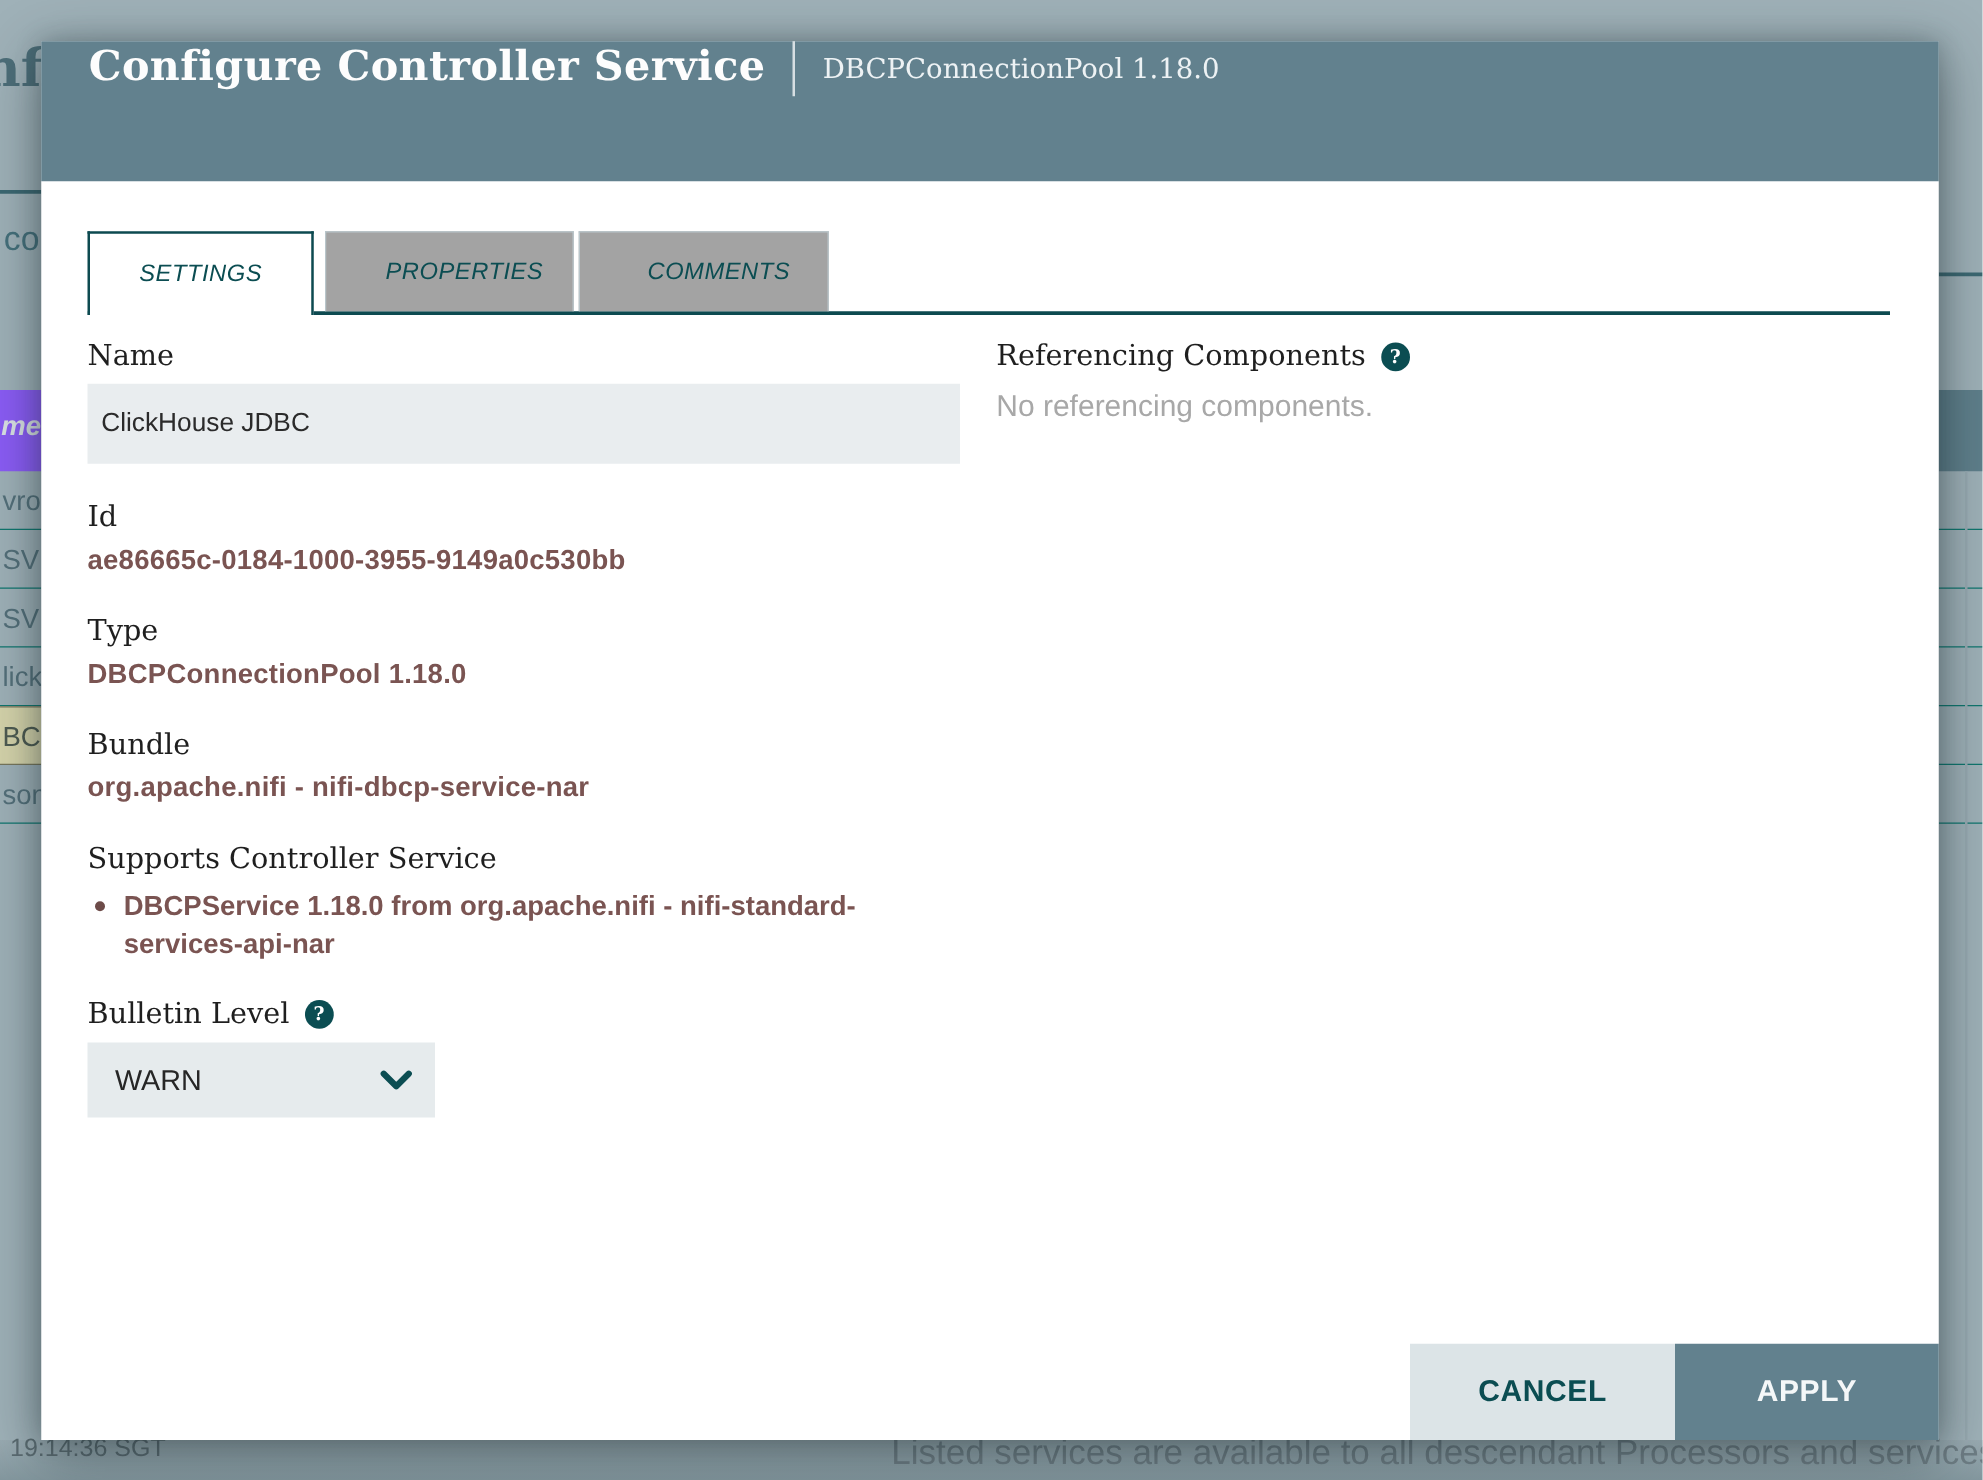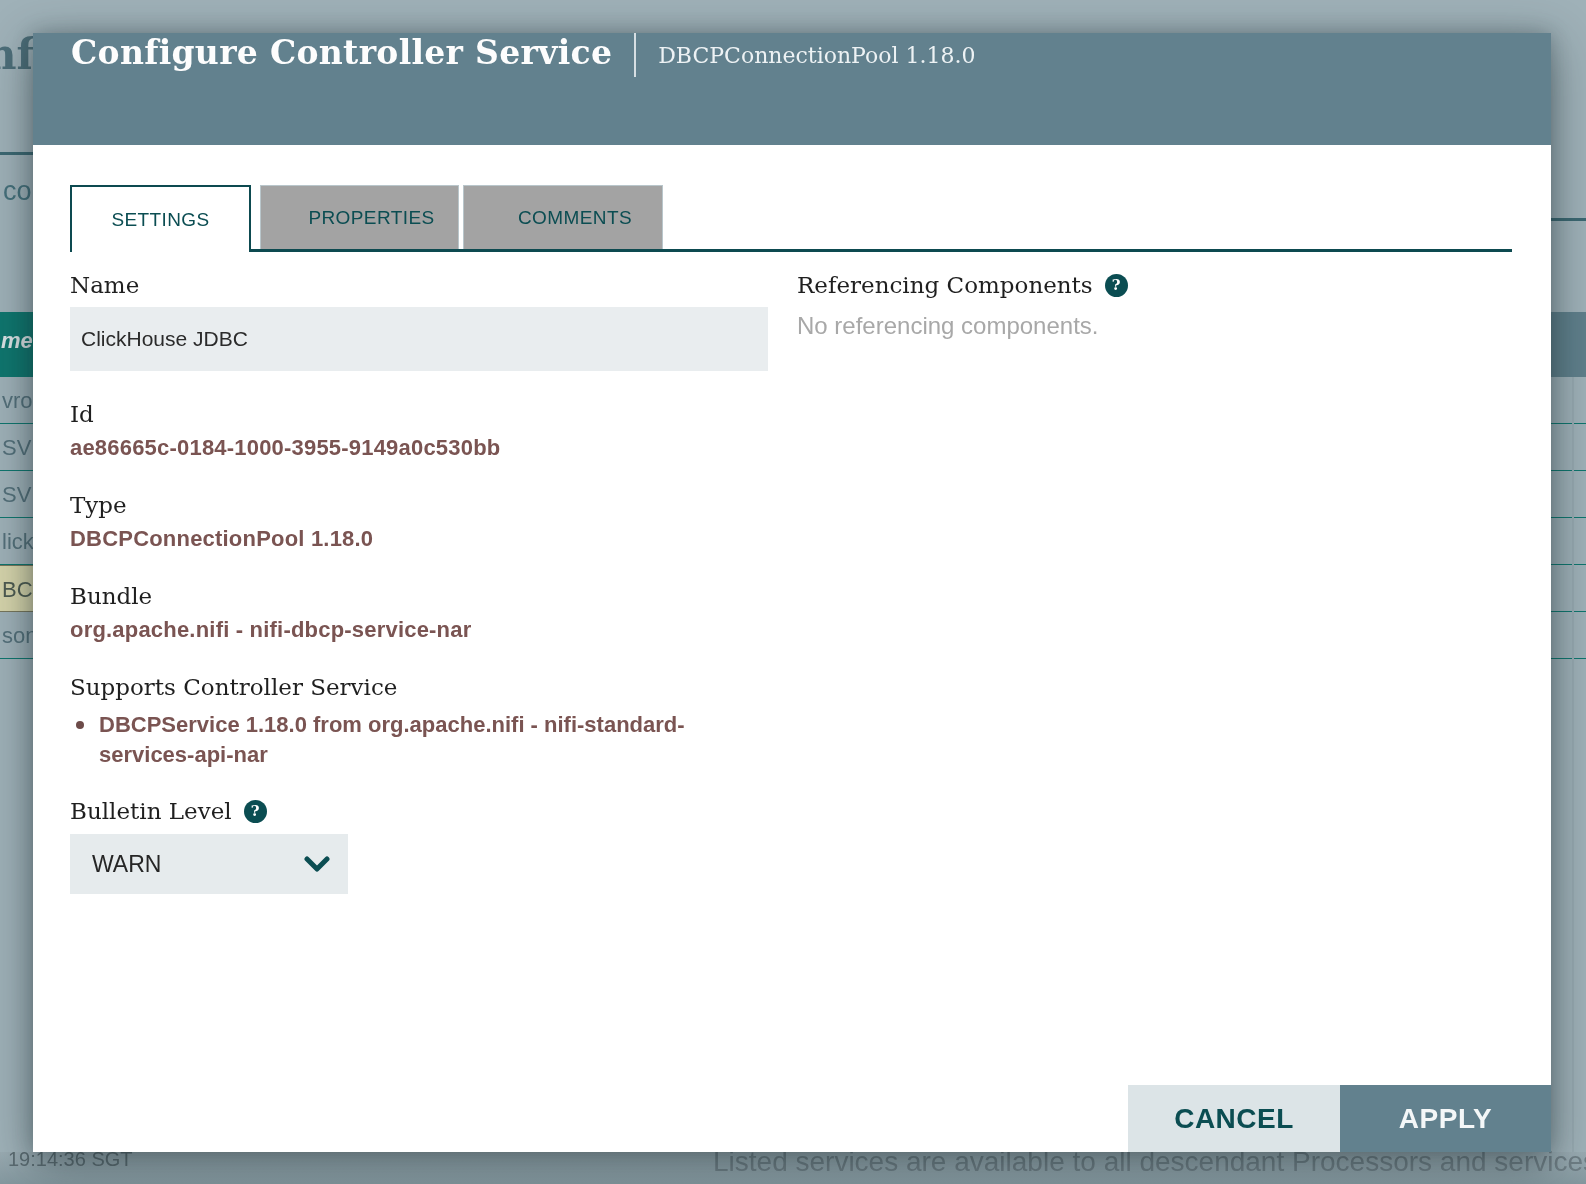--- a/index.html
+++ b/index.html
@@ -13,21 +13,21 @@
   
   .bg-frag { position:absolute; z-index:1; }
   .bg-heading {
     left:-14px; top:30px;
     font-family:"DejaVu Serif", serif;
     font-weight:bold; font-size:42px; color:#4d6e79;
     white-space:nowrap;
   }
   .bg-line-left  { left:0; top:152px; width:33px; height:3px; background:#3c6872; }
   .bg-co { left:3px; top:176px; font-size:27px; color:#45707b; }
-  .bg-thead-left { left:0; top:312px; width:33px; height:65px; background:#0f766e;
+  .bg-thead-left { left:0; top:312px; width:33px; height:65px; background:#8b5cf6;
                    color:#dbe3e5; font-size:22px; font-style:italic; font-weight:bold;
                    line-height:58px; padding-left:1px; overflow:hidden; }
   .bg-rows-left  { left:0; top:377px; width:33px; }
   .bg-rows-right { left:1551px; top:377px; width:35px; }
   .bg-row { height:47px; line-height:47px; border-bottom:1px solid #0f766e;
             font-size:22px; color:#54707a; padding-left:2px; overflow:hidden; white-space:nowrap; }
   .bg-row.selected { background:#d6d4ab; color:#4e5b51;
                      border-top:1px solid #77765c; border-bottom:1px solid #77765c; }
   .bg-line-right  { left:1551px; top:218px; width:35px; height:3px; background:#3c6872; }
   .bg-thead-right { left:1551px; top:312px; width:35px; height:65px; background:#5f7f8b; }
@@ -68,20 +68,21 @@
   }
 
   .dialog-content { padding:40px 39px 0 37px; }
 
   
   .tabbar { display:flex; align-items:flex-end; border-bottom:3px solid #0d4a50; height:67px; }
   .tab {
     height:64px; display:flex; align-items:center; justify-content:center;
     font-size:19px; color:#0b4d52; letter-spacing:.4px; font-weight:500;
     cursor:pointer;
+    font-style:italic;
   }
   .tab.active {
     width:181px; background:#ffffff;
     border:2px solid #0d4a50; border-bottom:none;
     height:67px; margin-bottom:-3px; z-index:2;
   }
   .tab.inactive {
     background:#a3a3a3; border:1px solid #b9c6cb; border-bottom:none;padding-left:24px;
   }
   .tab.t2 { width:199px; margin-left:9px; }
@@ -129,22 +130,22 @@
     position:relative; display:flex; align-items:center;
     padding-left:22px; font-size:23px; color:#262626; cursor:pointer;
   }
   .dropdown svg { position:absolute; right:18px; top:21px; }
 
   .ref-empty { margin-top:14px; font-size:24px; color:#a8a8a8; }
 
   
   .dialog-footer { position:absolute; right:0; bottom:0; display:flex; }
   .btn {
-    height:67px; display:flex; align-items:center; justify-content:center;
-    font-size:28px; font-weight:600; letter-spacing:.5px; cursor:pointer; border:none;
+    height:77px; display:flex; align-items:center; justify-content:center;
+    font-size:24px; font-weight:600; letter-spacing:.5px; cursor:pointer; border:none;
     font-family:"Liberation Sans", sans-serif;
   }
   .btn-cancel { width:212px; background:#dce4e7; color:#0b4d52; }
   .btn-apply  { width:211px; background:#62818e; color:#f4f7f8; }
 </style>
 </head>
 <body>
 
 <div class="bg-frag bg-heading">nfig</div>
 <div class="bg-frag bg-line-left"></div>

